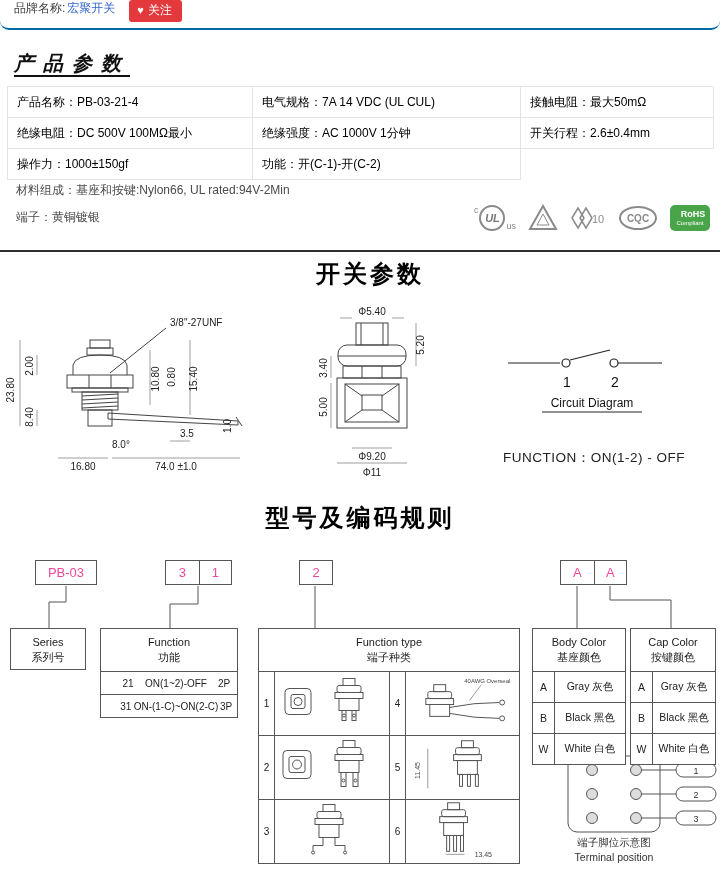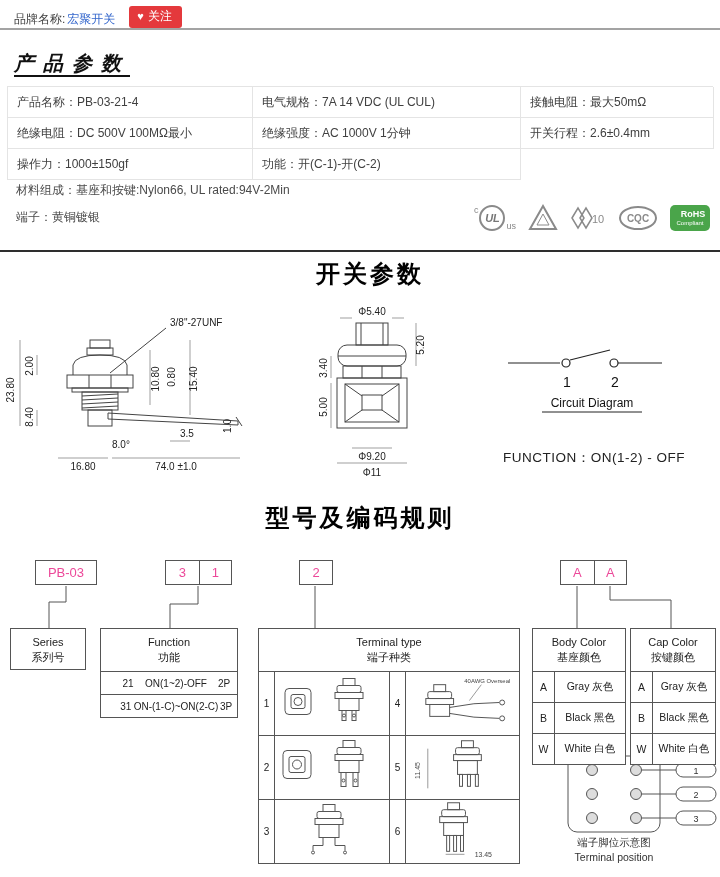--- a/index.html
+++ b/index.html
@@ -1,34 +1,34 @@
 <!DOCTYPE html>
 <html><head>
 <meta charset="utf-8">
 <style>
   * { box-sizing: border-box; }
   body { margin:0; background:#fff; font-family:"Liberation Sans", sans-serif; color:#333; }
   .page { position:relative; width:720px; height:877px; background:#fff; overflow:hidden; }
 
   
   .topbar { position:absolute; top:0; left:0; width:720px; height:30px;
-            border-bottom:2px solid #a3a3a3; display:flex; align-items:flex-end; padding:0 14px; }
+            border-bottom:2px solid #0369a1; display:flex; align-items:flex-start; padding:0 14px;border-radius:9px; }
   .brand-label { font-size:12px; color:#404040; }
   .brand-name { font-size:12px; color:#3366cc; text-decoration:none; cursor:pointer; margin-left:2px; }
   .follow-btn { margin-left:14px; background:#e4393c; color:#fff; font-size:12px;
                 border-radius:3px; padding:2px 10px 3px 8px; display:inline-flex; align-items:center; gap:4px; cursor:pointer; }
   .follow-btn .heart { font-size:11px; line-height:1; }
 
   
   .script-title { position:absolute; top:50px; left:14px; font-family:"DejaVu Serif", serif;
                   font-style:italic; font-weight:bold; font-size:20px; letter-spacing:9px; color:#111;
                   text-decoration:underline; text-underline-offset:5px; }
   .spec-table { position:absolute; top:86px; left:7px; width:706px; display:grid;
                 grid-template-columns:245px 268px 193px; border-top:1px solid #e4e4e4; border-left:1px solid #e4e4e4;
-                font-size:12px; color:#404040; }
+                font-size:12px; color:#000000; }
   .spec-cell { height:31px; line-height:30px; padding-left:9px; border-right:1px solid #e4e4e4;
                border-bottom:1px solid #e4e4e4; white-space:nowrap; overflow:hidden; }
   .spec-line { position:absolute; left:16px; font-size:12px; color:#4a4a4a; }
   .spec-line.materials { top:182px; }
   .spec-line.terminal  { top:209px; }
 
   
   .certs { position:absolute; top:204px; right:10px; display:flex; align-items:center; gap:12px; }
   .logo { display:flex; align-items:center; color:#888; }
   .logo-ul { font-size:9px; gap:1px; }
@@ -314,21 +314,21 @@
     </div>
     <div class="func-row">
       <span class="c">31</span>
       <span class="d">ON-(1-C)~ON(2-C)</span>
       <span class="p">3P</span>
     </div>
   </div>
 
   <div class="ltable term-table">
     <div class="lhead">
-      <span>Terminal type</span>
+      <span>Function type</span>
       <span>端子种类</span>
     </div>
     <div class="tgrid">
 
       <div class="tcell">
         <div class="tnum">1</div>
         <div class="tart">
           <svg viewBox="0 0 114 62" stroke="#555" fill="none" stroke-width="1">
             <rect x="10" y="16" width="26" height="26" rx="4"></rect>
               <rect x="16" y="22" width="14" height="14" rx="2"></rect>

